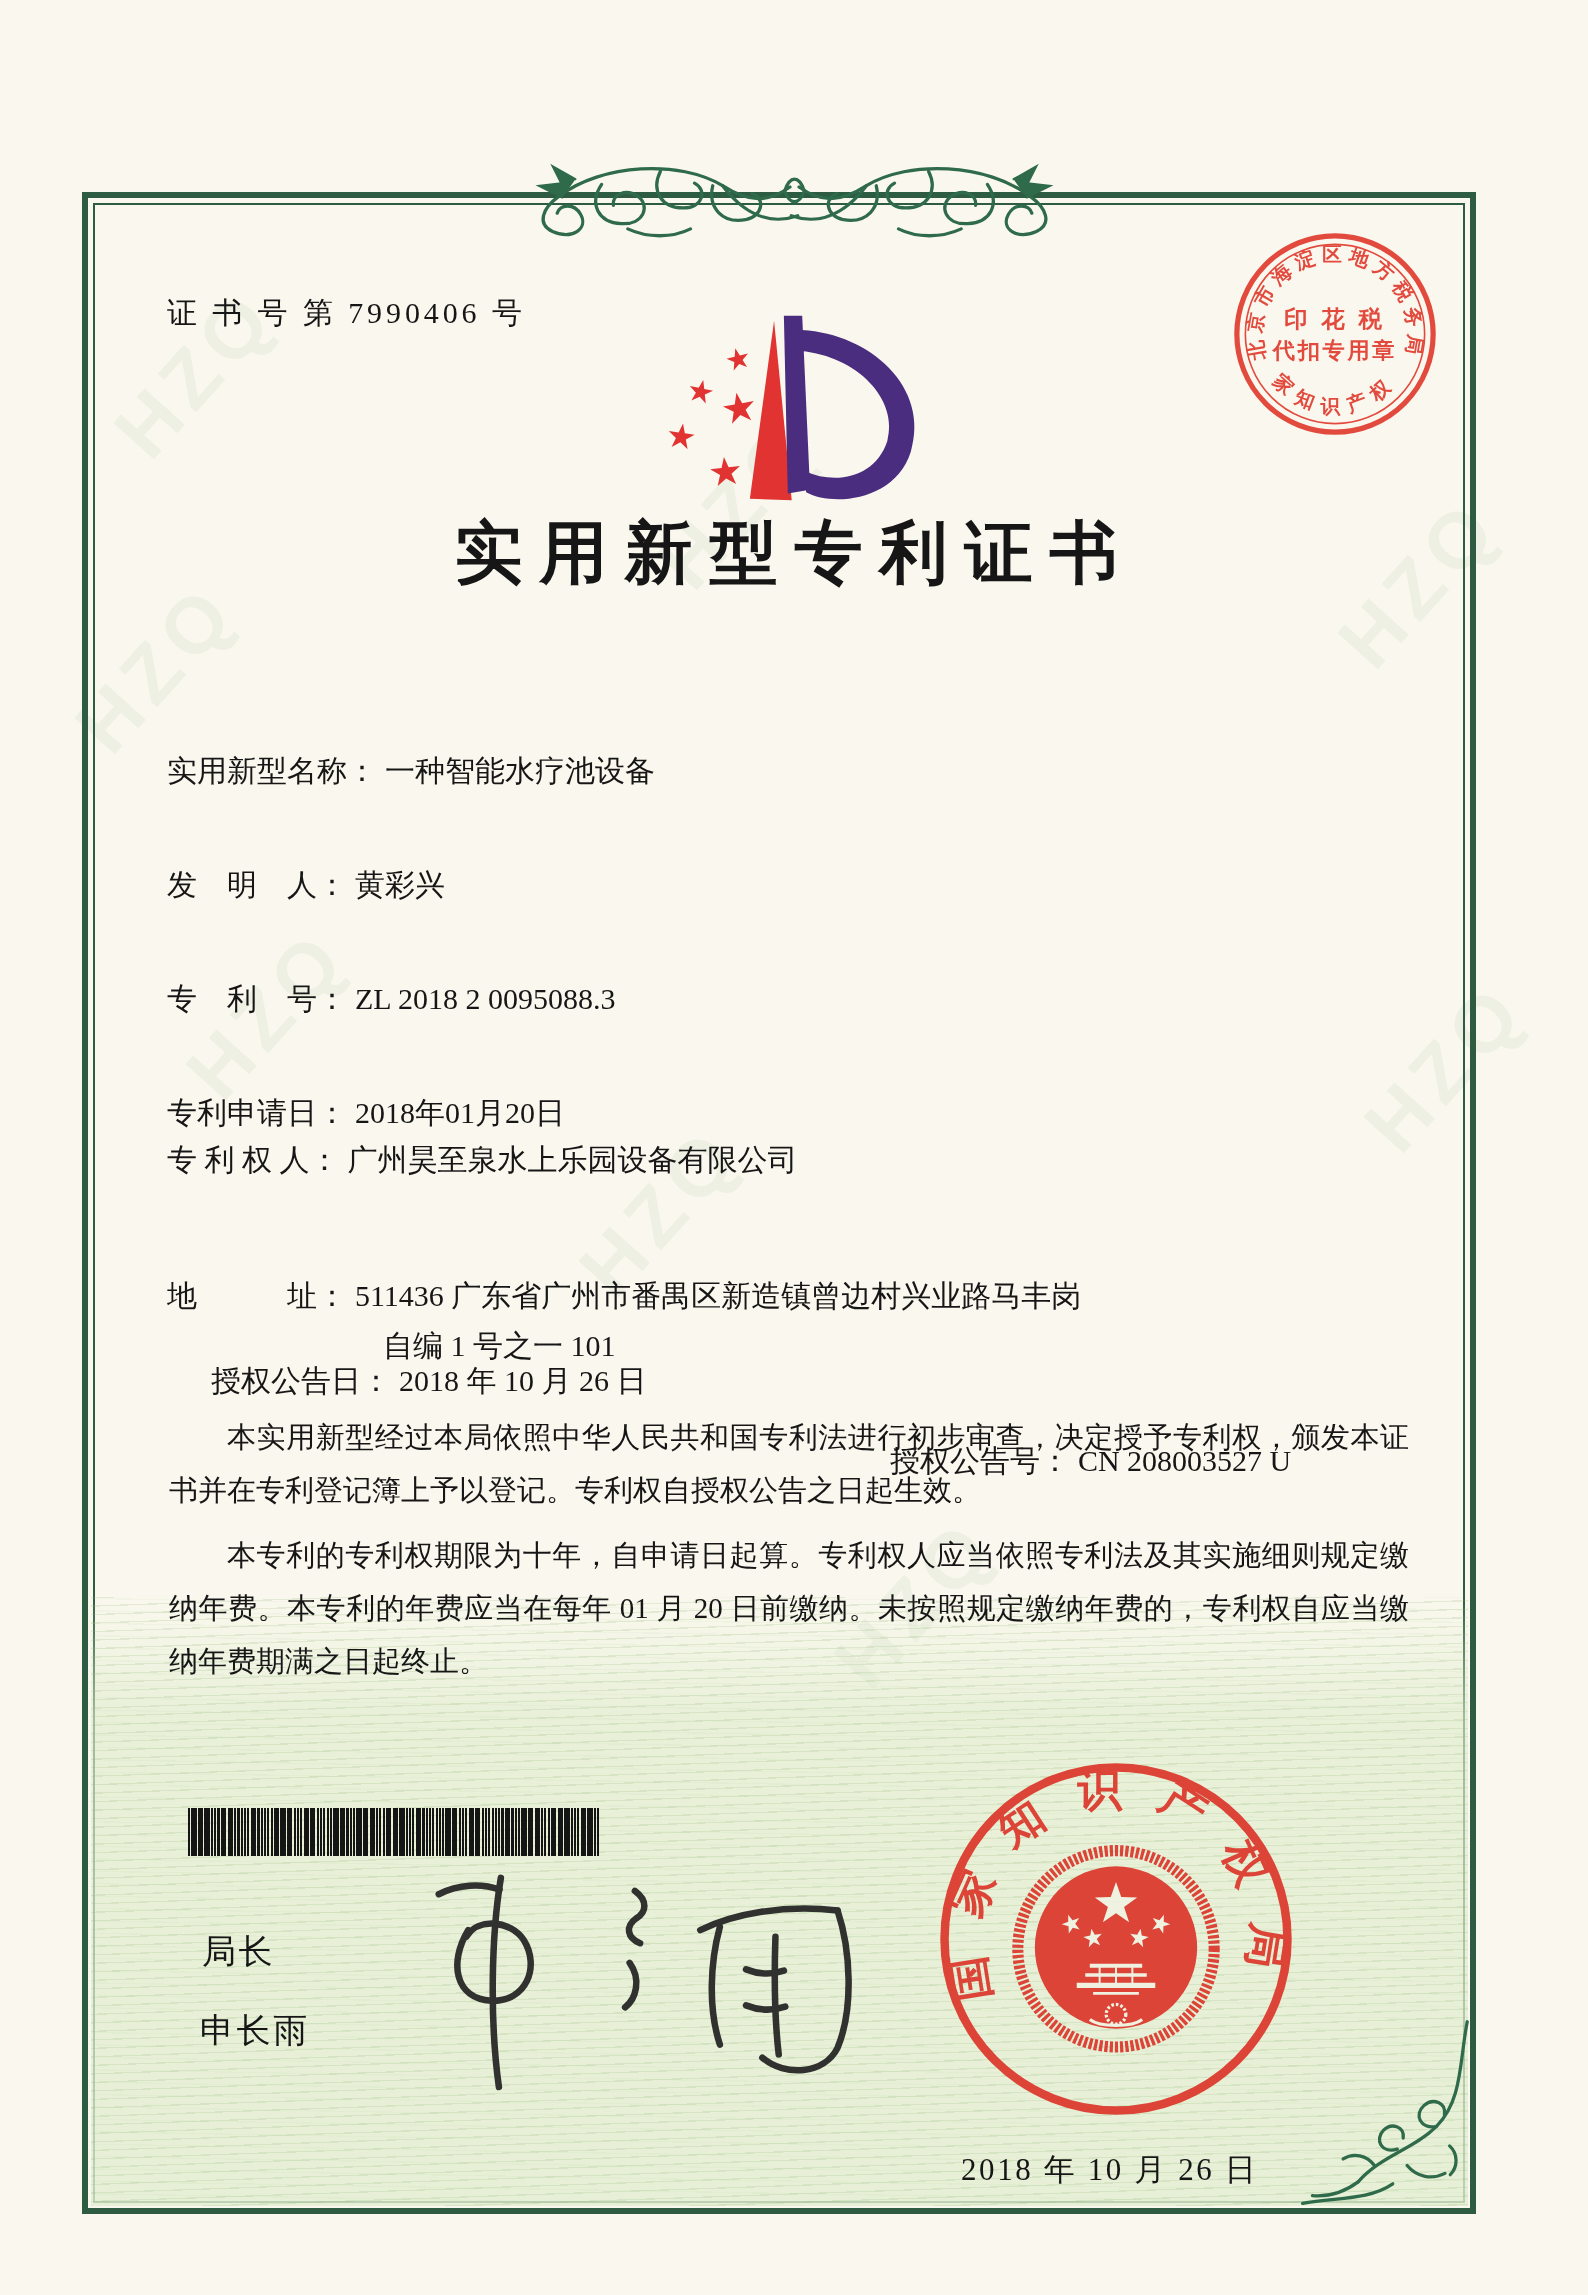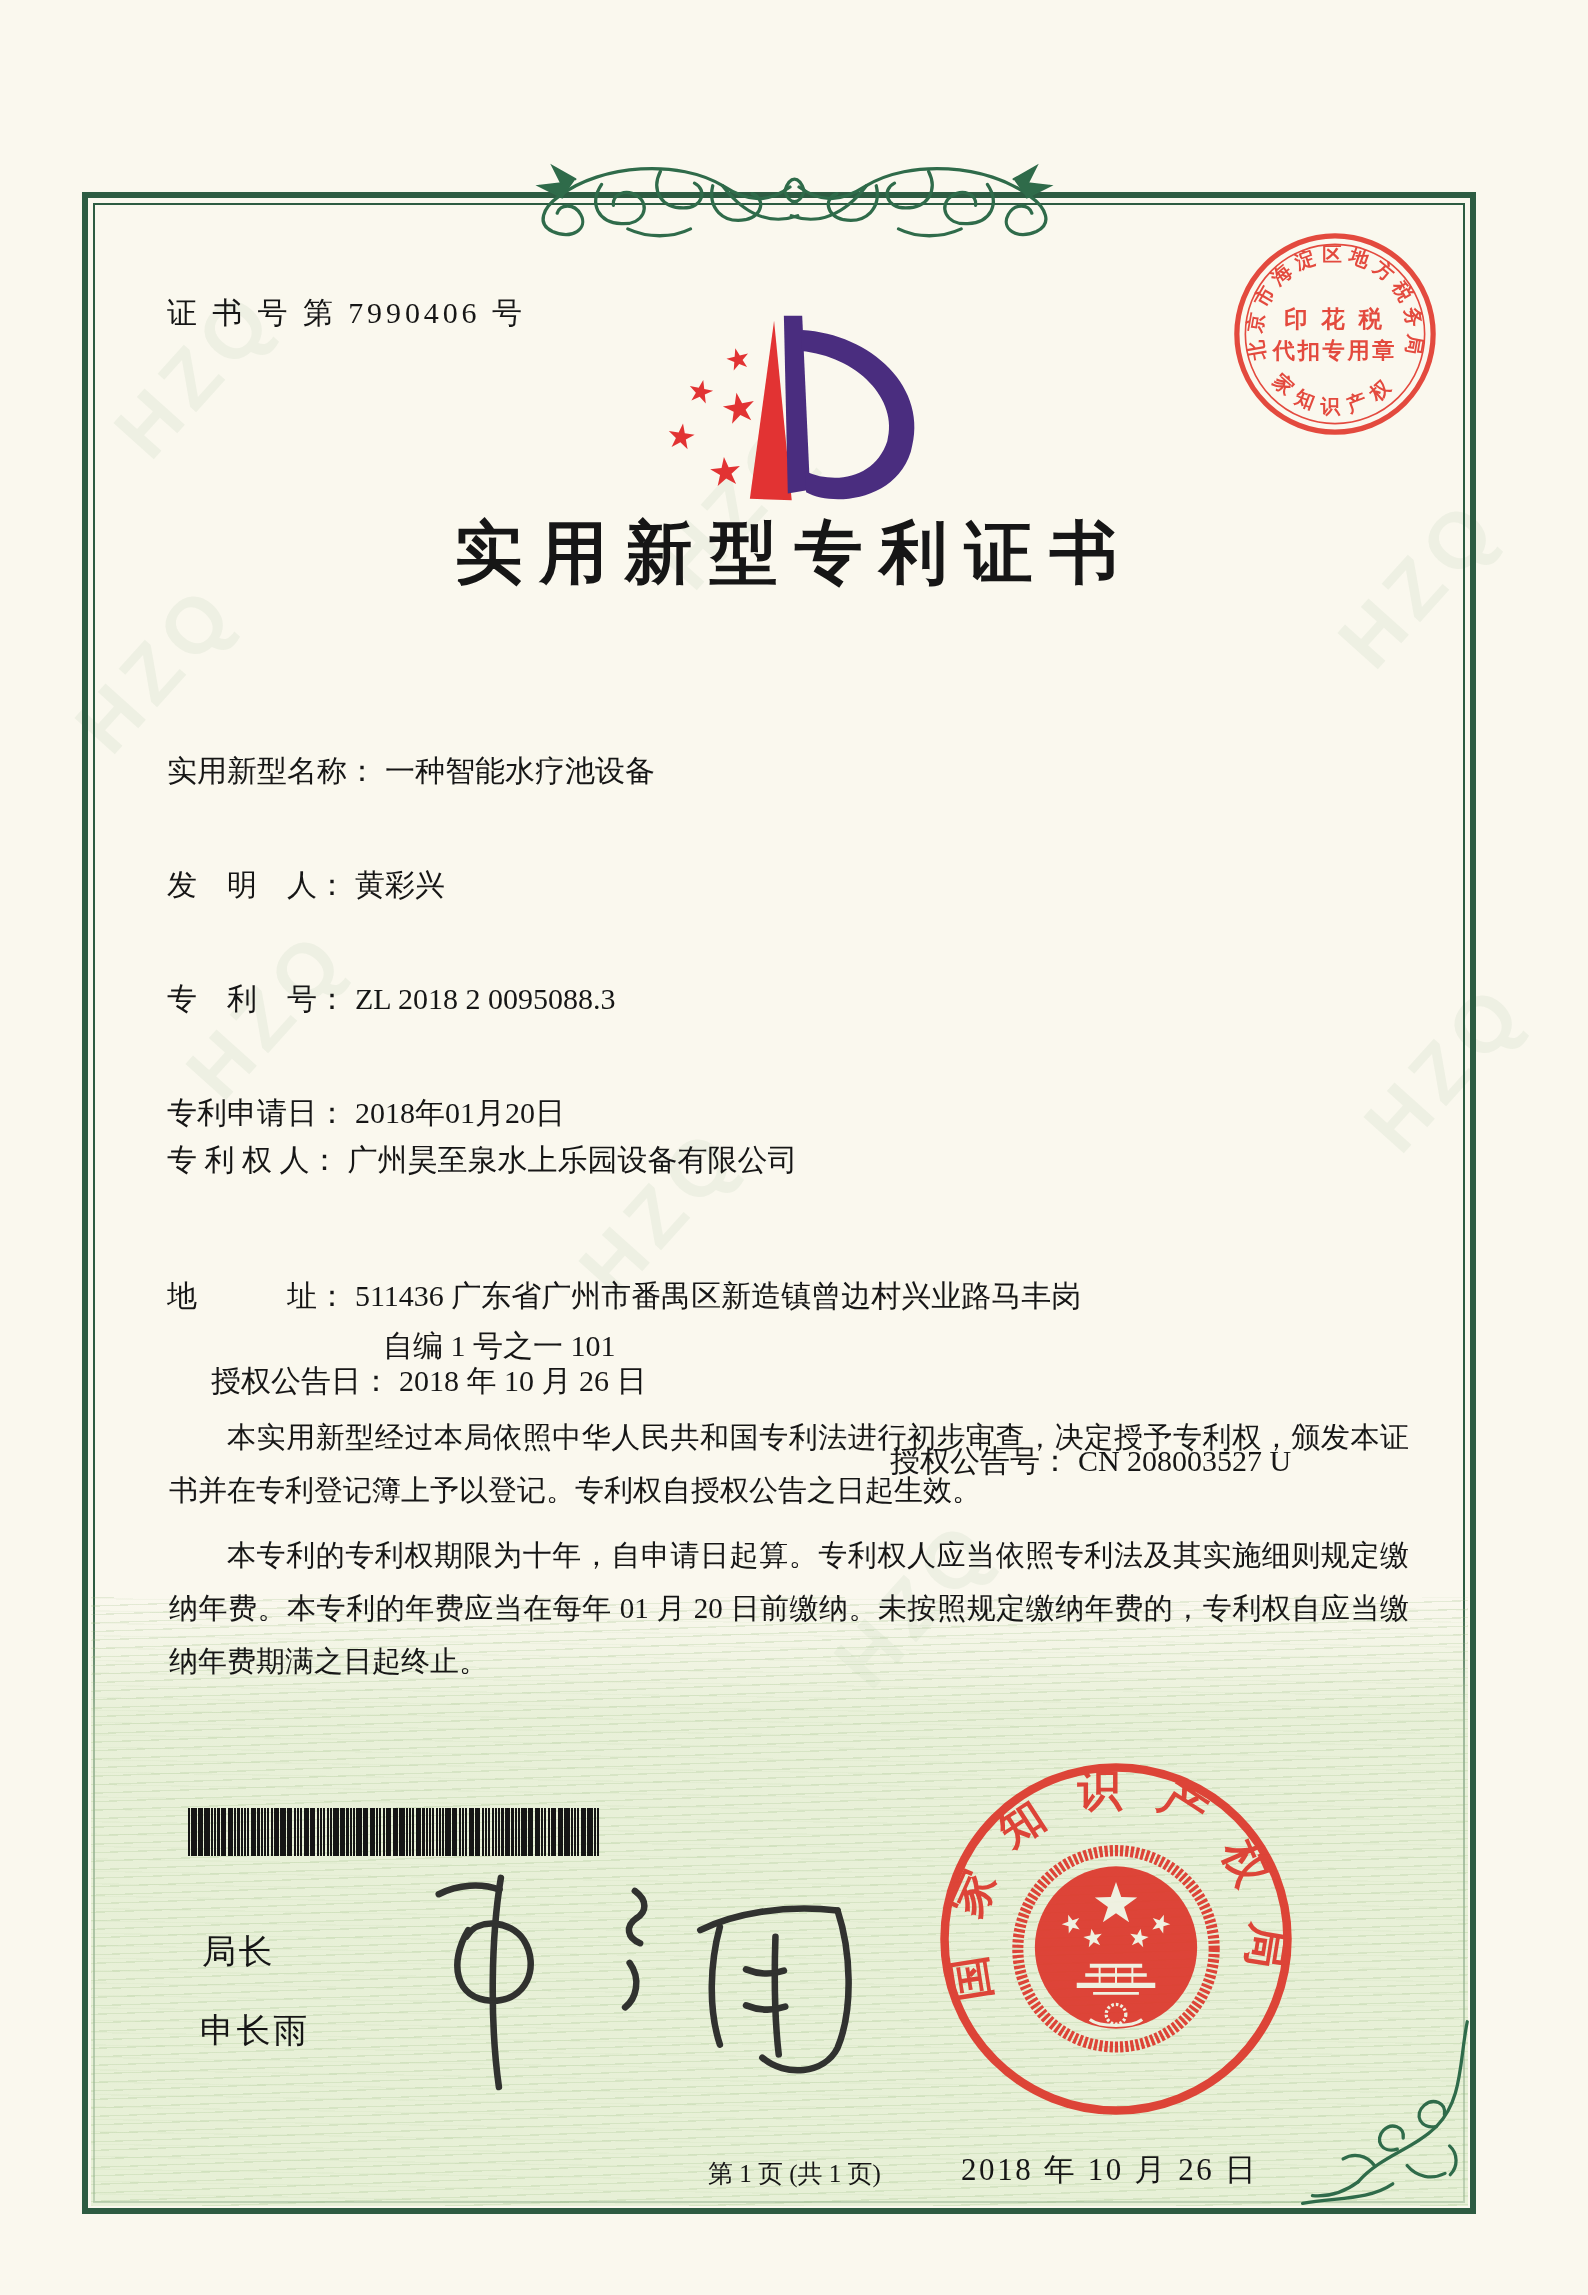--- a/index.html
+++ b/index.html
@@ -239,16 +239,15 @@
         <path d="M215,346 L335,346" stroke-width="8"></path>
         <path d="M240,358 L310,358" stroke-width="4"></path>
         <path d="M250,318 L250,344 M275,318 L275,344 M300,318 L300,344" stroke-width="3"></path>
         <circle cx="275" cy="390" r="15" stroke-width="5" stroke-dasharray="4 3"></circle>
         <path d="M235,398 C250,410 300,410 315,398" stroke-width="5"></path>
       </g>
     </g>
   </svg>
   <div class="seal-date">2018 年 10 月 26 日</div>
 
-  <div class="footer">第 1 页 (共 1 页)</div>
 
 </div>
 
 
 </body></html>

